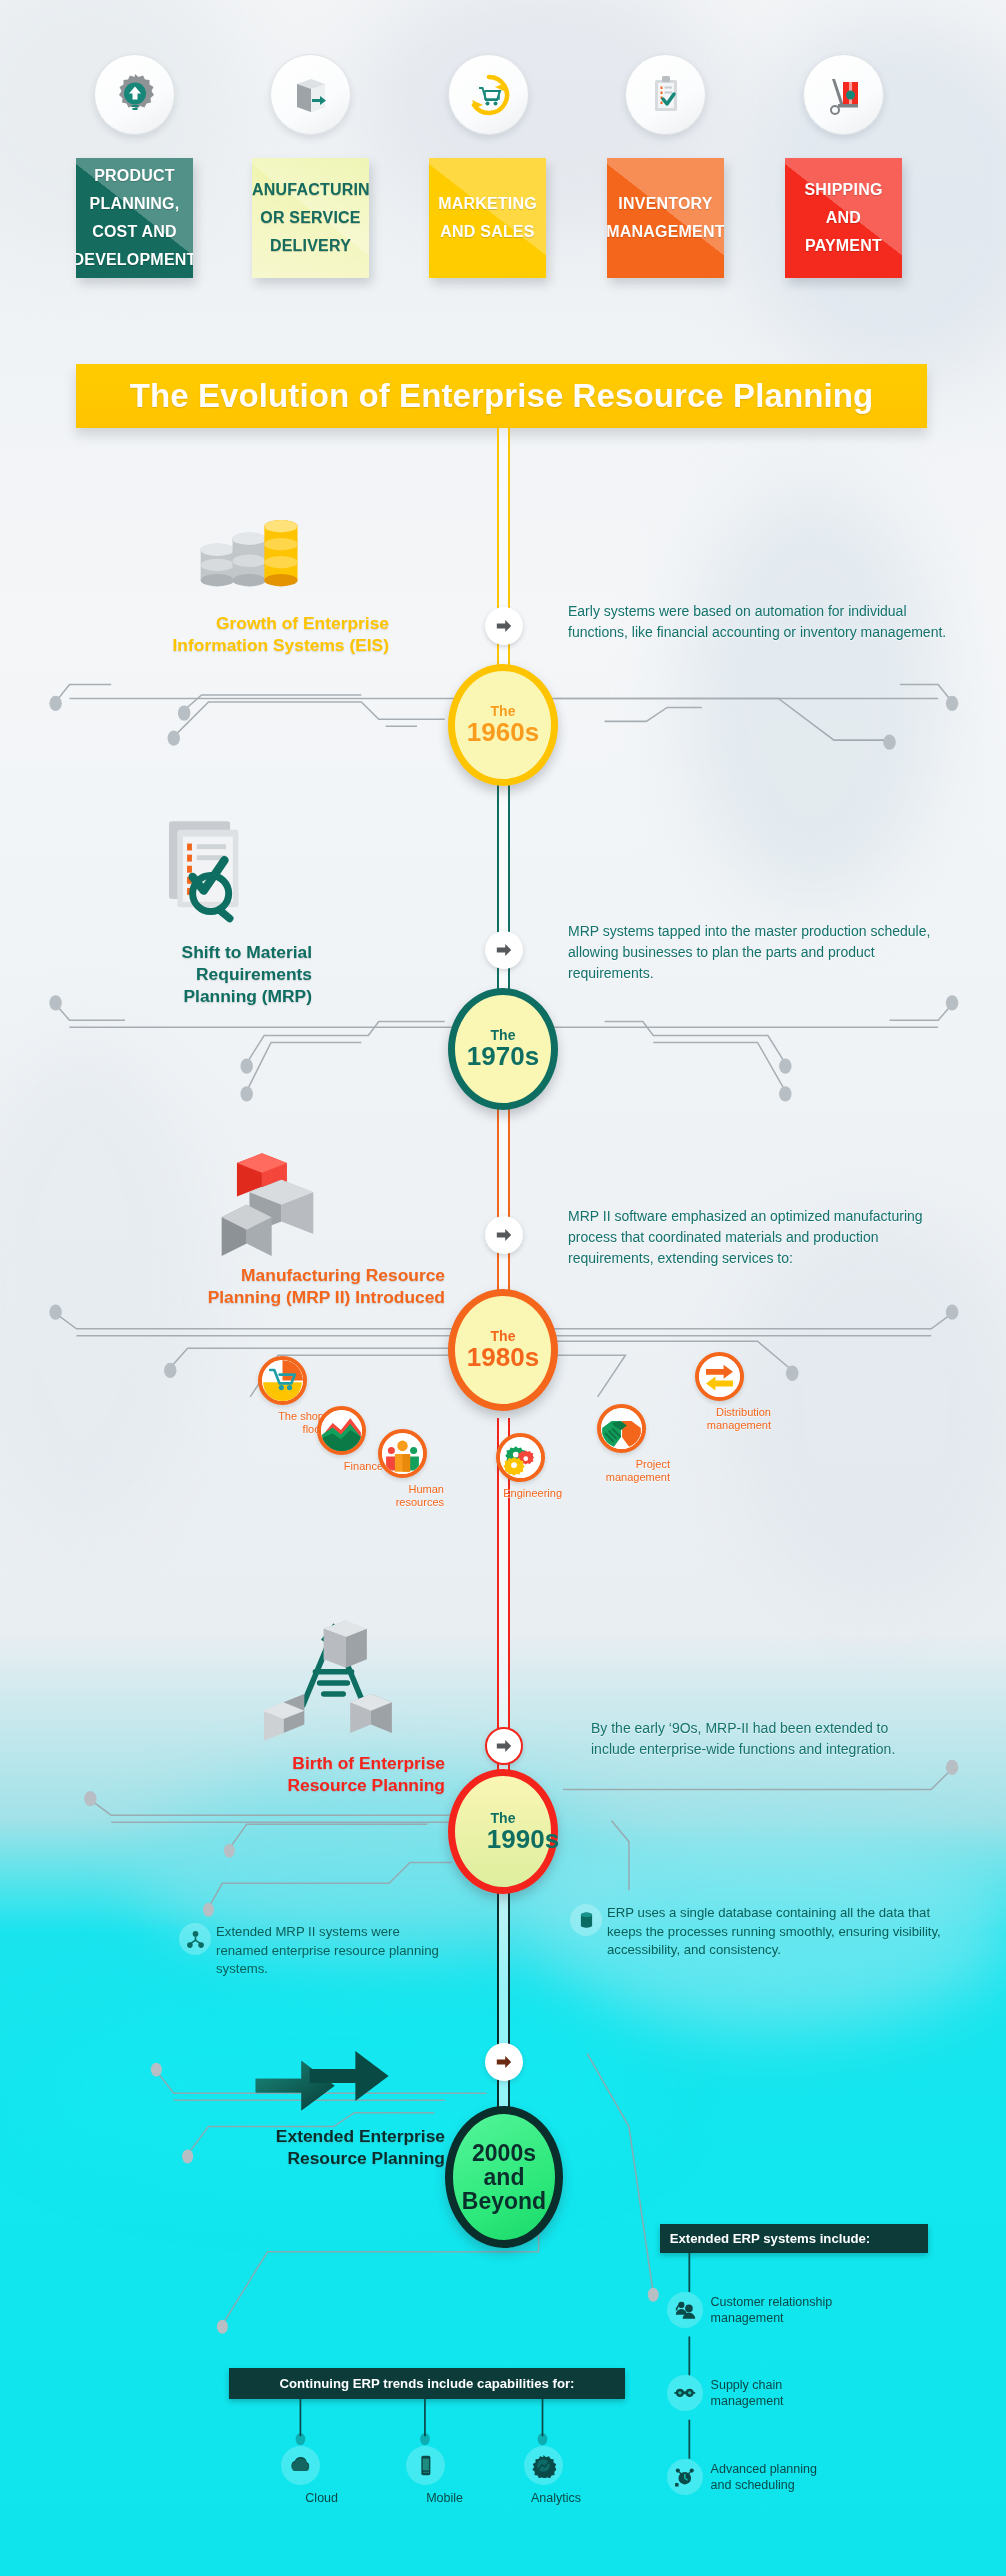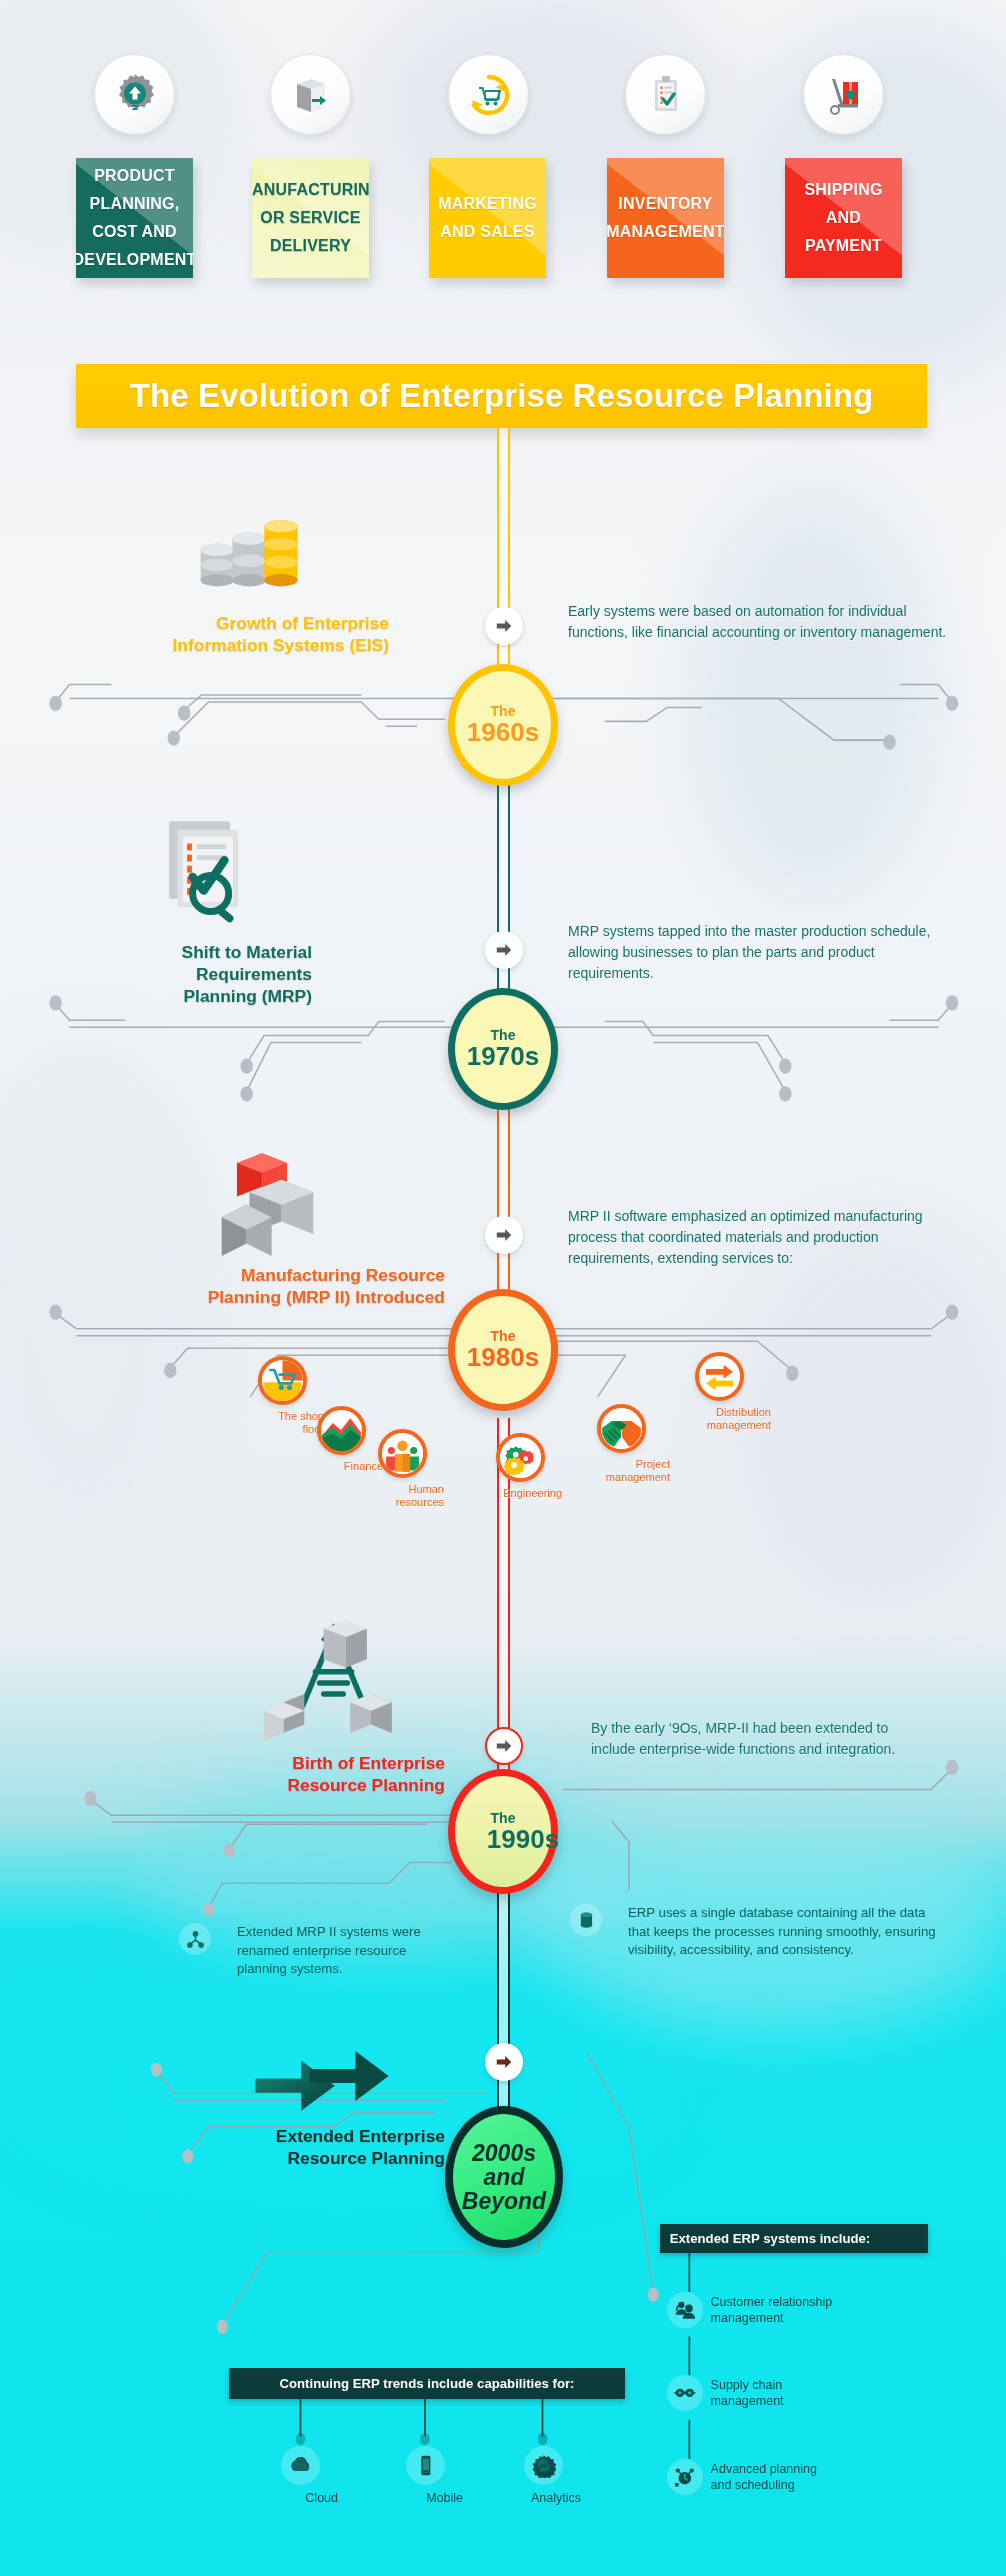--- a/index.html
+++ b/index.html
@@ -166,21 +166,21 @@
     margin-top: 4.9px;
     font-size: 11px;
     color: #F4661B;
     line-height: 1.18;
     font-weight: normal;
     white-space: pre-line;
     text-shadow: 0 0.7px 0.7px rgba(255,255,255,.8);
   }
 
   
-  .note { position: absolute; display: flex; gap: 26px; align-items: flex-start; }
+  .note { position: absolute; display: flex; gap: 5px; align-items: flex-start; }
   .note-badge {
     width: 32px; height: 32px; border-radius: 50%;
     background: rgba(255,255,255,.24);
     display: flex; align-items: center; justify-content: center;
     flex: 0 0 auto;
   }
   .note-badge svg { width: 21px; height: 21px; }
   .note-text { font-size: 13.2px; line-height: 1.42; color: #0a5f58; }
 
   
@@ -640,21 +640,21 @@
       </defs>
     </svg>
   </div>
   <div class="era-label" style="left:125px; top:2126px; width:320px; color:#0A2E2C; white-space:pre-line;">Extended Enterprise
 Resource Planning</div>
   <div class="arrow-node" style="left:485px; top:2043px;">
     <svg viewBox="0 0 30 30">
         <path d="M3 11h14V5l10 10-10 10v-6H3z" fill="#6B2A12"></path>
       </svg>
   </div>
-  <div class="decade" style="left:445px; top:2106px; width:118px; height:142px; border:8.3px solid #0A2E2C; background:linear-gradient(150deg,#55F59A 0%, #2FE97C 60%, #18D868 100%);font-style:italic;">
+  <div class="decade" style="left:445px; top:2106px; width:118px; height:142px; border:8.3px solid #0A2E2C; background:linear-gradient(150deg,#55F59A 0%, #2FE97C 60%, #18D868 100%);">
     <div class="d-year" style="color:#0A2E2C; white-space:pre-line; font-size:23px; line-height:1.05;">2000s
 and
 Beyond</div>
   </div>
 
   <div class="dark-panel" style="left:660px; top:2224px; width:268px; height:29px;">
     <span>Extended ERP systems include:</span>
   </div>
   <svg style="position:absolute;left:660px;top:2253px;width:181px;height:278px;" viewBox="0 0 260 400">
     <path d="M42 0 v56 M42 120 v56 M42 240 v56" stroke="#0A4A48" stroke-width="2.5" fill="none"></path>

